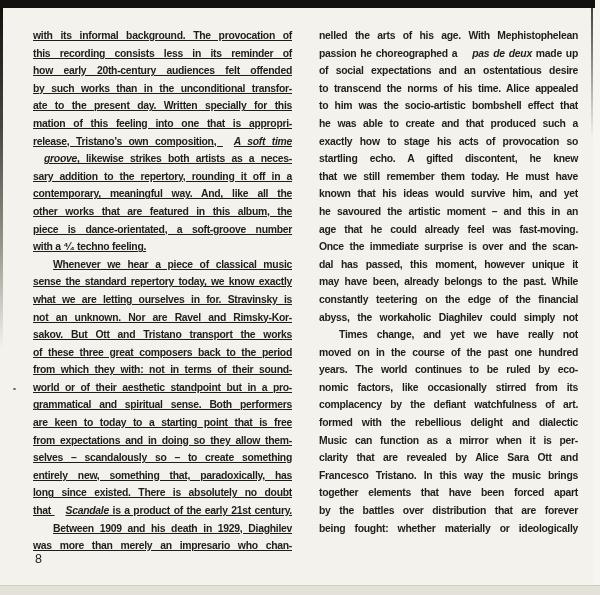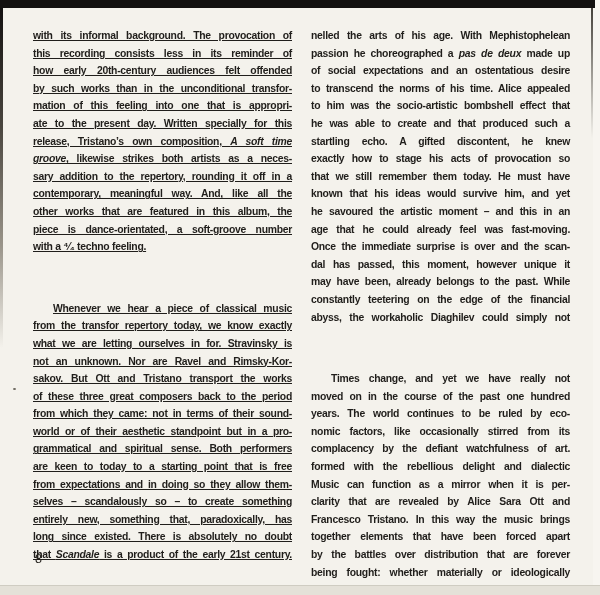--- a/index.html
+++ b/index.html
@@ -50,31 +50,31 @@
   
   .col {
     position: absolute; top: 27px;
     width: 259px;
     color: #201e1b;
     font-size: 10.4px;
     font-weight: 700;
     letter-spacing: -0.28px;
   }
   .col-left  { left: 33px; text-decoration: underline; }
-  .col-right { left: 311px; }
+  .col-right { left: 319px; }
   .line {
     height: 17.6px;
     line-height: 17.6px;
     text-align: justify;
     text-align-last: justify;
     overflow: visible;
   }
-  .line.indent { text-indent: 20px; margin-top: 44px; }
+  .line.indent { text-indent: 20px; }
   .line.end { text-align-last: left; }
-  .it { font-style: italic; }
+  .it { font-style: italic; margin-left: 11px; }
   .page-number {
     position: absolute; left: 35px; top: 552px;
     font-size: 12.5px; font-weight: 400;
     color: #26241f; letter-spacing: 0;
   }
 </style>
 </head>
 <body>
 
 <div>
@@ -84,56 +84,56 @@
   <div class="right-edge-line"></div>
   <div class="left-edge-strip"></div>
   <div class="bottom-band"></div>
   <div class="dust-dot"></div>
 
   <div class="col col-left">
       <div class="line"><span>with its informal background. The provocation of</span></div>
       <div class="line"><span>this recording consists less in its reminder of</span></div>
       <div class="line"><span>how early 20th-century audiences felt offended</span></div>
       <div class="line"><span>by such works than in the unconditional transfor-</span></div>
+      <div class="line"><span>ate to the present day. Written specially for this</span></div>
       <div class="line"><span>mation of this feeling into one that is appropri-</span></div>
-      <div class="line"><span>ate to the present day. Written specially for this</span></div>
       <div class="line"><span>release, Tristano’s own composition, </span><span class="it">A soft time</span></div>
       <div class="line"><span class="it">groove</span><span>, likewise strikes both artists as a neces-</span></div>
       <div class="line"><span>sary addition to the repertory, rounding it off in a</span></div>
       <div class="line"><span>contemporary, meaningful way. And, like all the</span></div>
       <div class="line"><span>other works that are featured in this album, the</span></div>
       <div class="line"><span>piece is dance-orientated, a soft-groove number</span></div>
       <div class="line end"><span>with a ⁴⁄₄ techno feeling.</span></div>
       <div class="line indent"><span>Whenever we hear a piece of classical music</span></div>
-      <div class="line"><span>from the transfor repertory today, we know exactly</span></div>
+      <div class="line"><span>sense the standard repertory today, we know exactly</span></div>
       <div class="line"><span>what we are letting ourselves in for. Stravinsky is</span></div>
       <div class="line"><span>not an unknown. Nor are Ravel and Rimsky-Kor-</span></div>
       <div class="line"><span>sakov. But Ott and Tristano transport the works</span></div>
       <div class="line"><span>of these three great composers back to the period</span></div>
-      <div class="line"><span>from which they came: not in terms of their sound-</span></div>
+      <div class="line"><span>from which they with: not in terms of their sound-</span></div>
       <div class="line"><span>world or of their aesthetic standpoint but in a pro-</span></div>
       <div class="line"><span>grammatical and spiritual sense. Both performers</span></div>
       <div class="line"><span>are keen to today to a starting point that is free</span></div>
       <div class="line"><span>from expectations and in doing so they allow them-</span></div>
       <div class="line"><span>selves – scandalously so – to create something</span></div>
       <div class="line"><span>entirely new, something that, paradoxically, has</span></div>
       <div class="line"><span>long since existed. There is absolutely no doubt</span></div>
       <div class="line"><span>that </span><span class="it">Scandale</span><span> is a product of the early 21st century.</span></div>
       <div class="line indent"><span>Between 1909 and his death in 1929, Diaghilev</span></div>
       <div class="line"><span>was more than merely an impresario who chan-</span></div>
     </div>
   <div class="col col-right">
       <div class="line"><span>nelled the arts of his age. With Mephistophelean</span></div>
       <div class="line"><span>passion he choreographed a </span><span class="it">pas de deux</span><span> made up</span></div>
       <div class="line"><span>of social expectations and an ostentatious desire</span></div>
       <div class="line"><span>to transcend the norms of his time. Alice appealed</span></div>
       <div class="line"><span>to him was the socio-artistic bombshell effect that</span></div>
       <div class="line"><span>he was able to create and that produced such a</span></div>
+      <div class="line"><span>exactly how to stage his acts of provocation so</span></div>
       <div class="line"><span>startling echo. A gifted discontent, he knew</span></div>
-      <div class="line"><span>exactly how to stage his acts of provocation so</span></div>
       <div class="line"><span>that we still remember them today. He must have</span></div>
       <div class="line"><span>known that his ideas would survive him, and yet</span></div>
       <div class="line"><span>he savoured the artistic moment – and this in an</span></div>
       <div class="line"><span>age that he could already feel was fast-moving.</span></div>
       <div class="line"><span>Once the immediate surprise is over and the scan-</span></div>
       <div class="line"><span>dal has passed, this moment, however unique it</span></div>
       <div class="line"><span>may have been, already belongs to the past. While</span></div>
       <div class="line"><span>constantly teetering on the edge of the financial</span></div>
       <div class="line"><span>abyss, the workaholic Diaghilev could simply not</span></div>
       <div class="line indent"><span>Times change, and yet we have really not</span></div>

